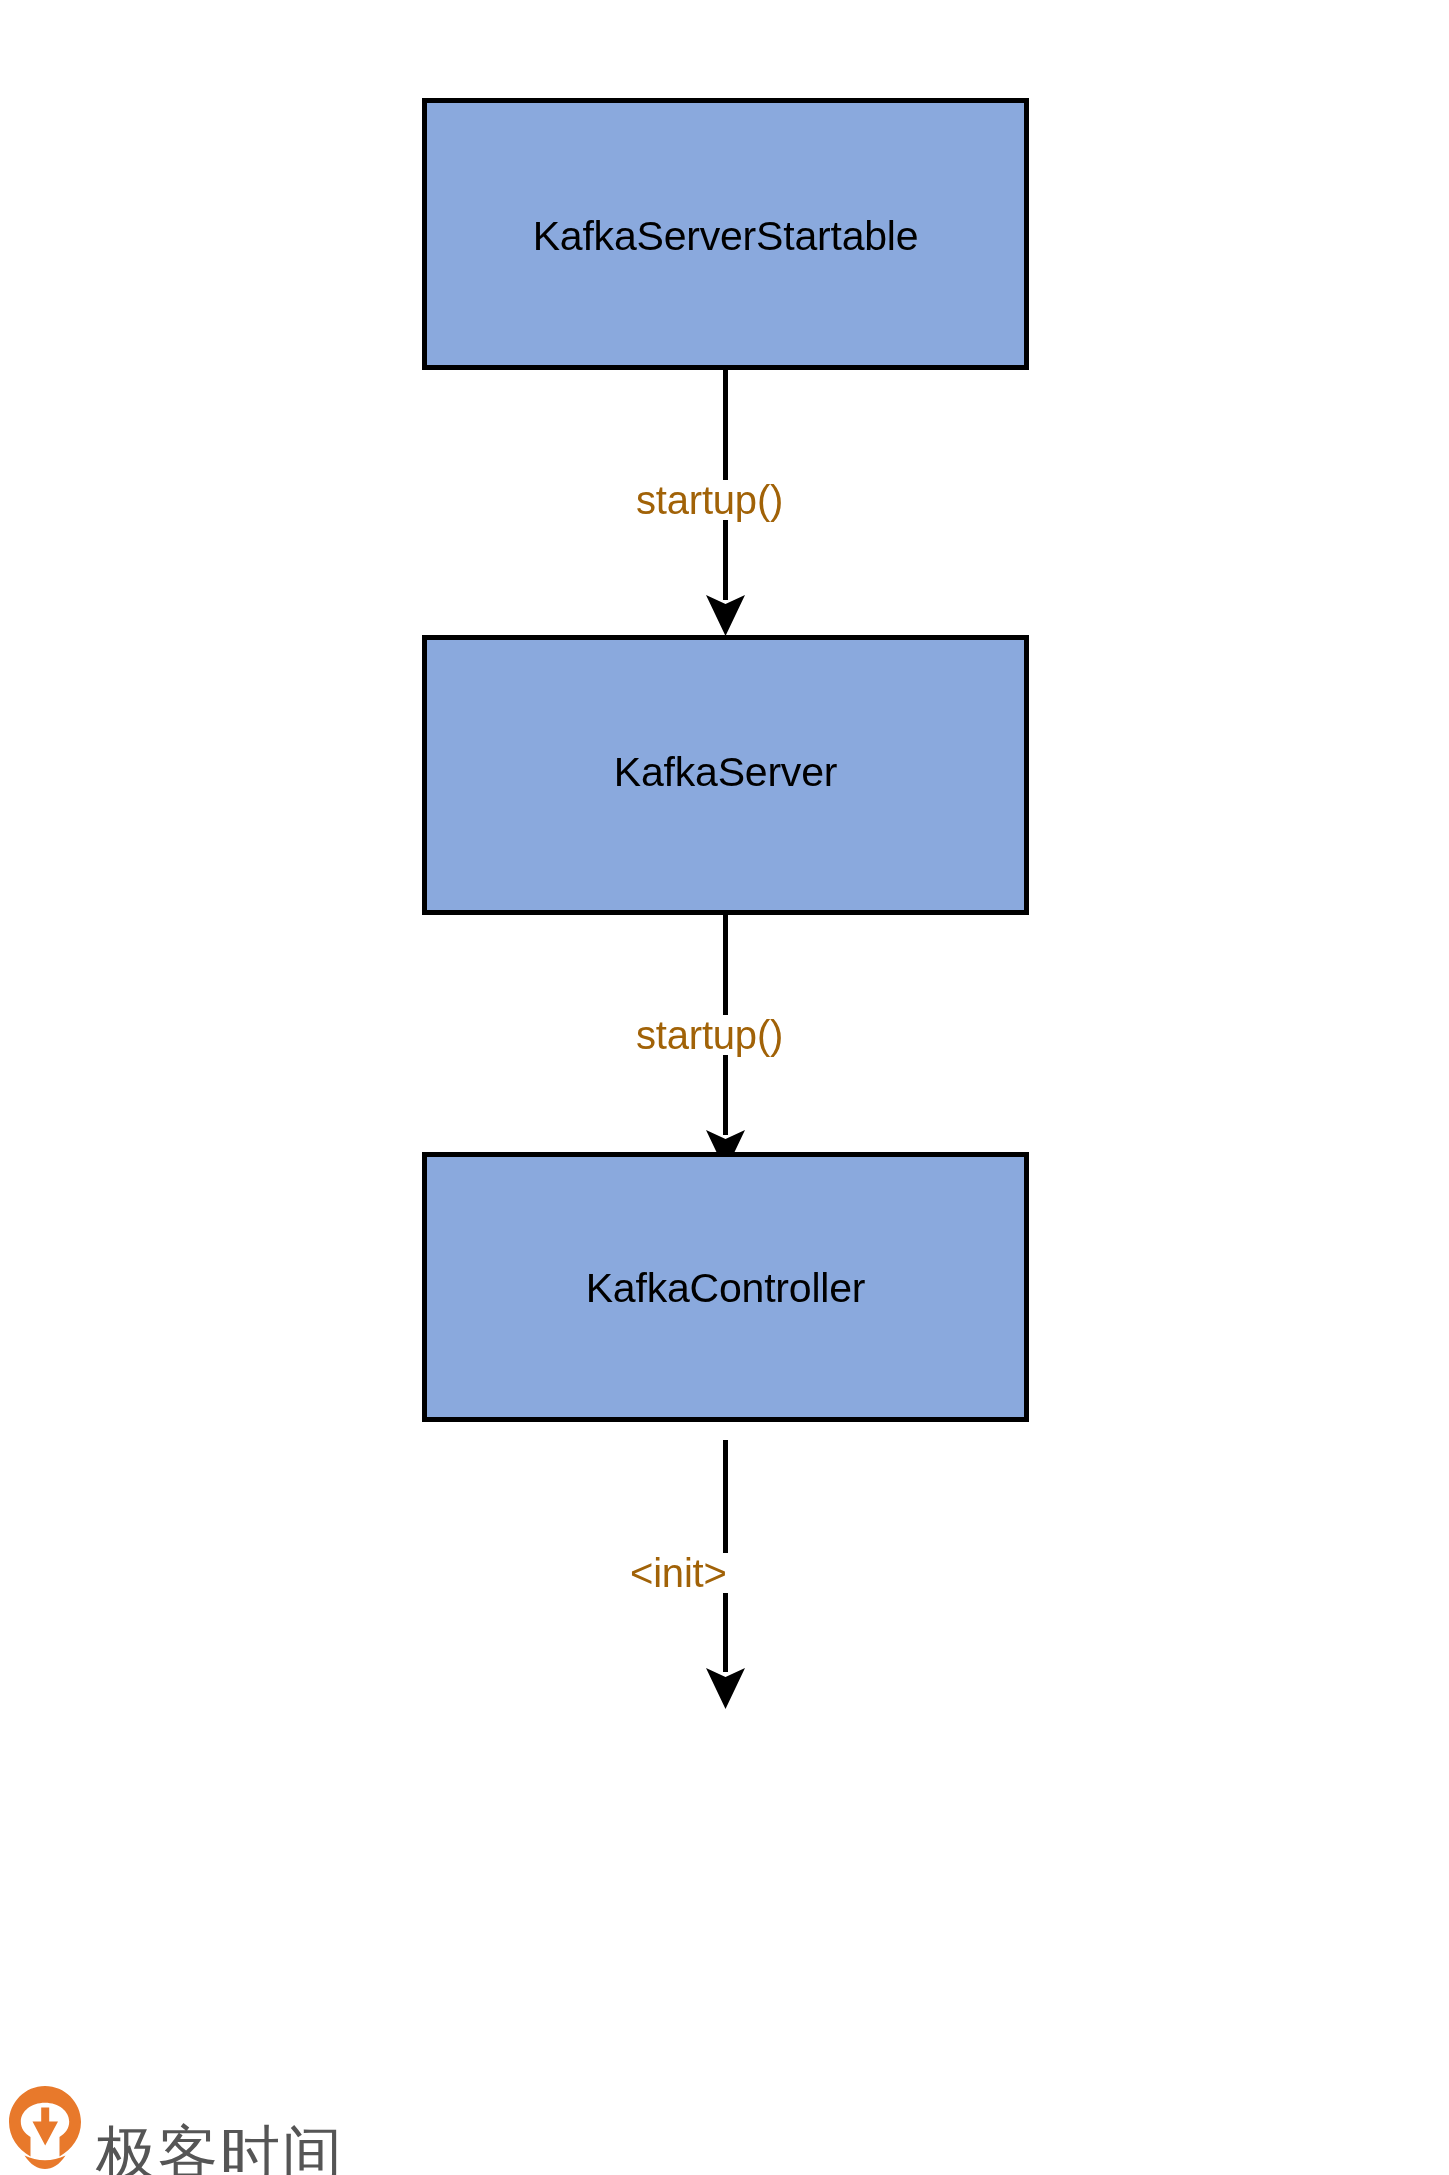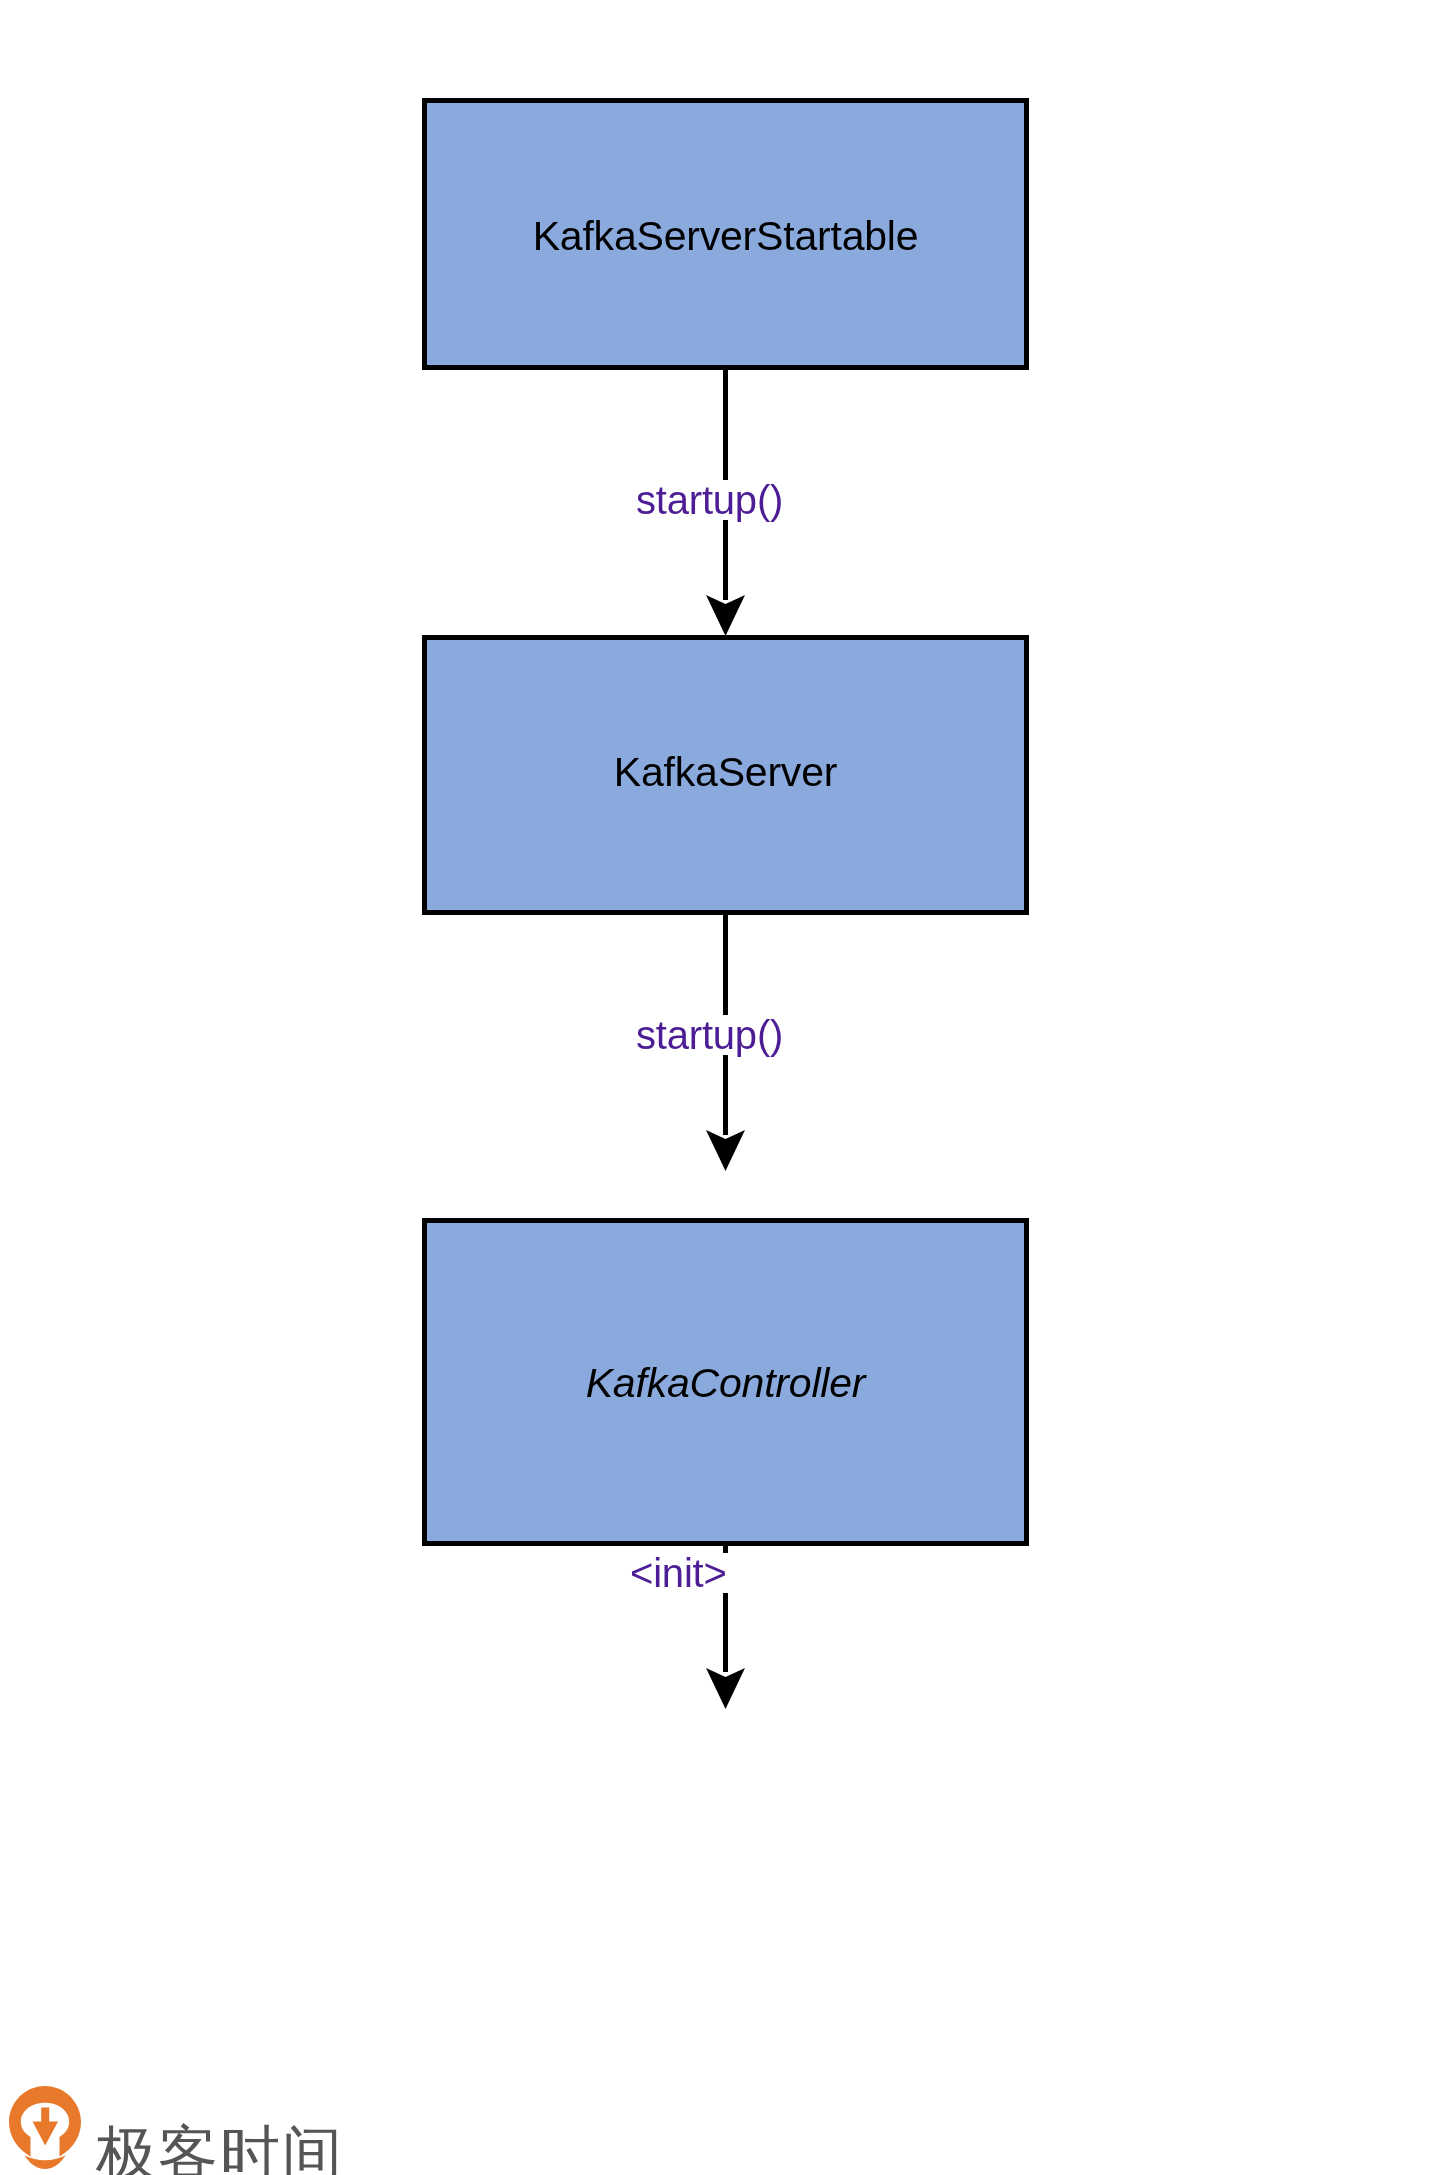--- a/index.html
+++ b/index.html
@@ -36,21 +36,21 @@
     font-size: 41px;
     line-height: 1;
     color: #000000;
     letter-spacing: -0.2px;
     white-space: nowrap;
     text-align: center;
   }
 
   #node-1 { top: 98px;   height: 272px; }
   #node-2 { top: 635px;  height: 280px; }
-  #node-3 { top: 1218px; height: 328px; font-style: italic; }
+  #node-3 { top: 1152px; height: 270px; }
   #node-4 { top: 1708px; height: 272px; }
 
   
   #node-1 .node-label { transform: translateY(2px); }
   #node-2 .node-label { transform: translateY(-3px); }
   #node-3 .node-label { transform: translateY(1px); }
   #node-4 .node-label { transform: translateY(2px); }
 
   
   .edge-svg {
@@ -69,21 +69,21 @@
   .edge-head {
     fill: #000000;
     stroke: none;
   }
 
   .edge-label {
     position: absolute;
     font-family: "Liberation Sans", sans-serif;
     font-size: 40px;
     line-height: 1;
-    color: #4c1d95;
+    color: #a16207;
     white-space: nowrap;
     background: #ffffff;
     padding: 0 2px;
     letter-spacing: -0.2px;
   }
   #edge-label-1 { left: 634px;  top: 480px;  }
   #edge-label-2 { left: 634px;  top: 1015px; }
   #edge-label-3 { left: 628px;  top: 1553px; }
 
   

